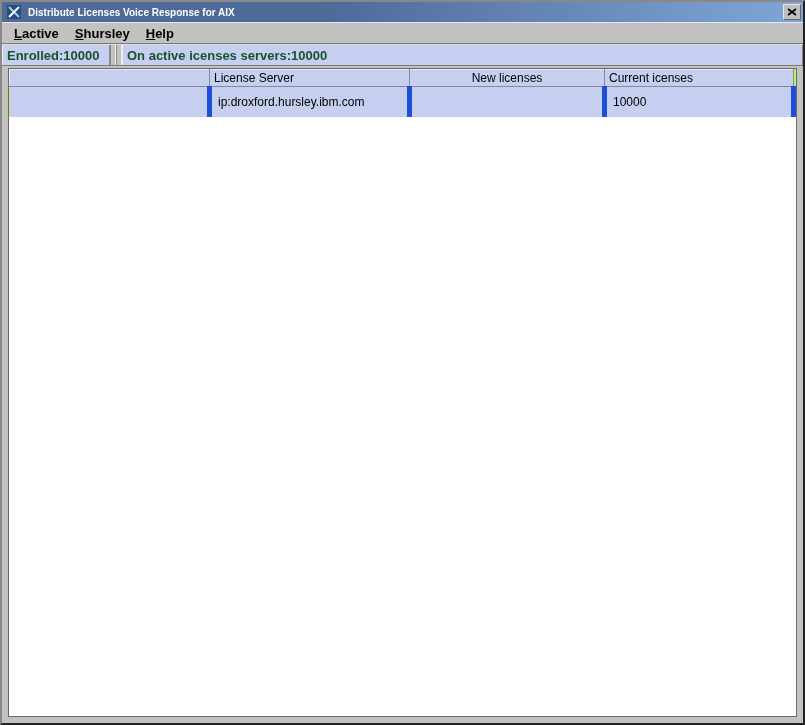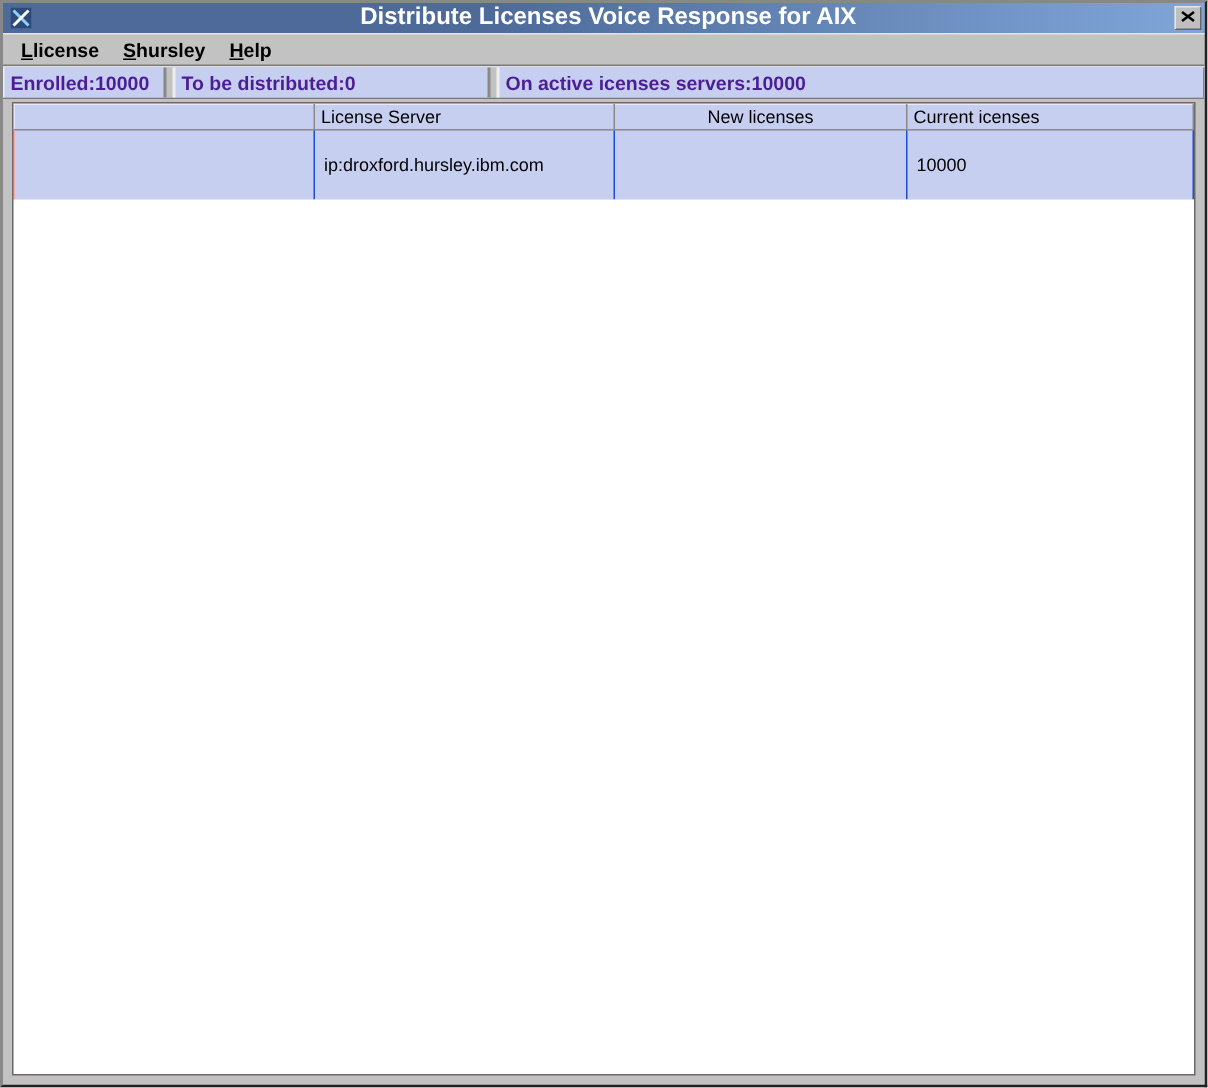--- a/index.html
+++ b/index.html
@@ -26,23 +26,22 @@
   }
 
   
   .titlebar {
     height: 20px;
     background: linear-gradient(to right, #4d6a99 0%, #4d6a99 40%, #7fa6d8 100%);
     display: flex;
     align-items: center;
     color: #ffffff;
     font-weight: bold;
-    font-size: 16px;
+    font-size: 10px;
     position: relative;
-    text-align: center;
   }
   .titlebar-icon {
     width: 16px; height: 16px;
     margin: 0 4px;
     display: inline-flex;
     align-items: center; justify-content: center;
   }
   .titlebar-icon svg { display:block; }
   .titlebar-title { flex: 1; padding-left: 2px; }
   .close-btn {
@@ -85,21 +84,21 @@
     border-top: 1px solid #e0e0e0;
     border-bottom: 1px solid #7a7a7a;
     display: flex;
     align-items: stretch;
   }
   .status-cell {
     display: flex;
     align-items: center;
     padding: 0 4px;
     background: #c6cff0;
-    color: #4c1d95;
+    color: #14532d;
     border-right: 1px solid #888;
     border-left: 1px solid #eee;
     font-size: 13px;
     font-weight: bold;
     white-space: nowrap;
   }
   .status-cell.c1 { width: 108px; }
   .status-cell.c2 { width: 210px; }
   .status-cell.c3 { flex: 1; }
   .grip {
@@ -111,21 +110,21 @@
 
   
   .content {
     flex: 1;
     background: #c2c2c2;
     padding: 2px 6px 6px 6px;
     display: flex;
     flex-direction: column;
   }
   .table-wrap {
-    background: #fca5a5;
+    background: #bef264;
     border: 1px solid #6a6a6a;
     flex: 1;
     display: flex;
     flex-direction: column;
     overflow: hidden;
   }
 
   
   table.license-table {
     width: 100%;
@@ -139,23 +138,23 @@
     padding: 1px 4px;
     border: 1px solid #8a8a8a;
     border-top-color: #e8e8f8;
     border-left-color: #e8e8f8;
     height: 16px;
   }
   table.license-table td {
     background: #c6cff0;
     color: #000;
     padding: 6px 6px;
-    border-right: 1px solid #1d4ed8;
+    border-right: 5px solid #1d4ed8;
     vertical-align: middle;
-    height: 46px;
+    height: 30px;
   }
   table.license-table td:first-child { width: 200px; }
   table.license-table th.col-lead,
   table.license-table td.col-lead { width: 200px; }
   table.license-table th.col-srv,
   table.license-table td.col-srv { width: 200px; text-align:left; }
   table.license-table th.col-new,
   table.license-table td.col-new { width: 195px; }
   table.license-table th.col-cur,
   table.license-table td.col-cur { text-align:left; }
@@ -183,35 +182,31 @@
       <span>
         <svg width="10" height="8" viewBox="0 0 10 8">
           <line x1="1" y1="1" x2="9" y2="7" stroke="#000" stroke-width="1.6"></line>
           <line x1="9" y1="1" x2="1" y2="7" stroke="#000" stroke-width="1.6"></line>
         </svg>
       </span>
     </div>
   </div>
 
   <div class="menubar">
-    <div class="menu-item"><span class="mn">L</span><span>license</span></div>
+    <div class="menu-item"><span class="mn">L</span><span>active</span></div>
     <div class="menu-item"><span class="mn">S</span><span>hursley</span></div>
     <div class="menu-item"><span class="mn">H</span><span>elp</span></div>
   </div>
 
   <div class="status-strip">
     <div class="status-cell c1">
       <span>Enrolled: </span>
         <span>10000</span>
     </div>
     <div class="grip"></div>
-    <div class="status-cell c2">
-      <span>To be distributed: </span>
-        <span>0</span>
-    </div>
     <div class="grip"></div>
     <div class="status-cell c3">
       <span>On active icenses servers:</span>
         <span>10000</span>
     </div>
   </div>
 
   <div class="content">
     <div class="table-wrap">
       <table class="license-table">

